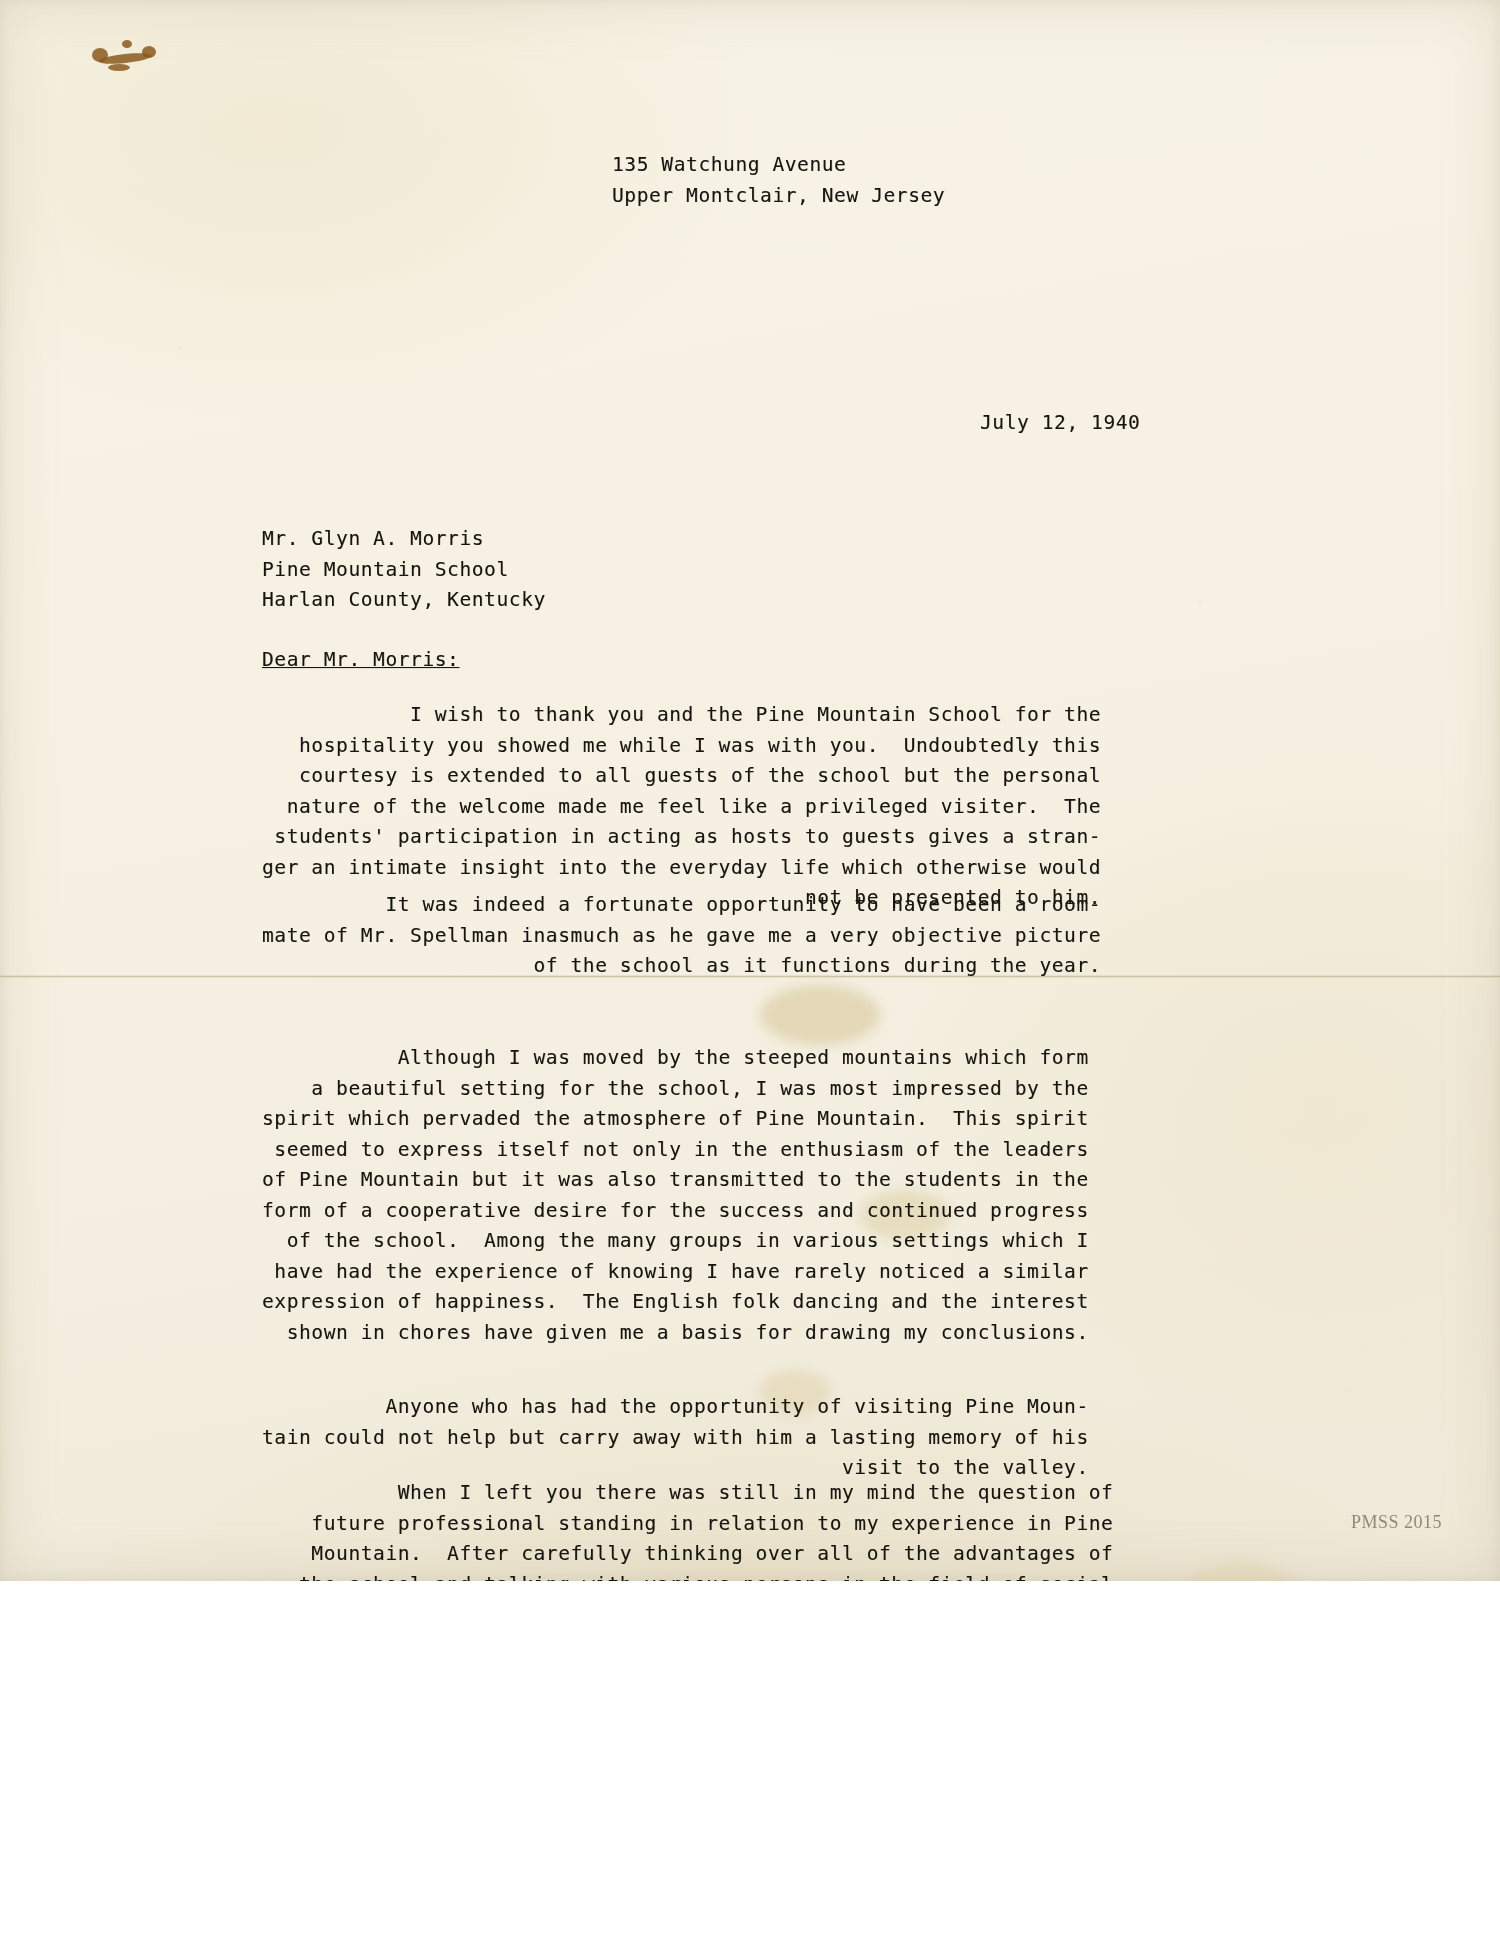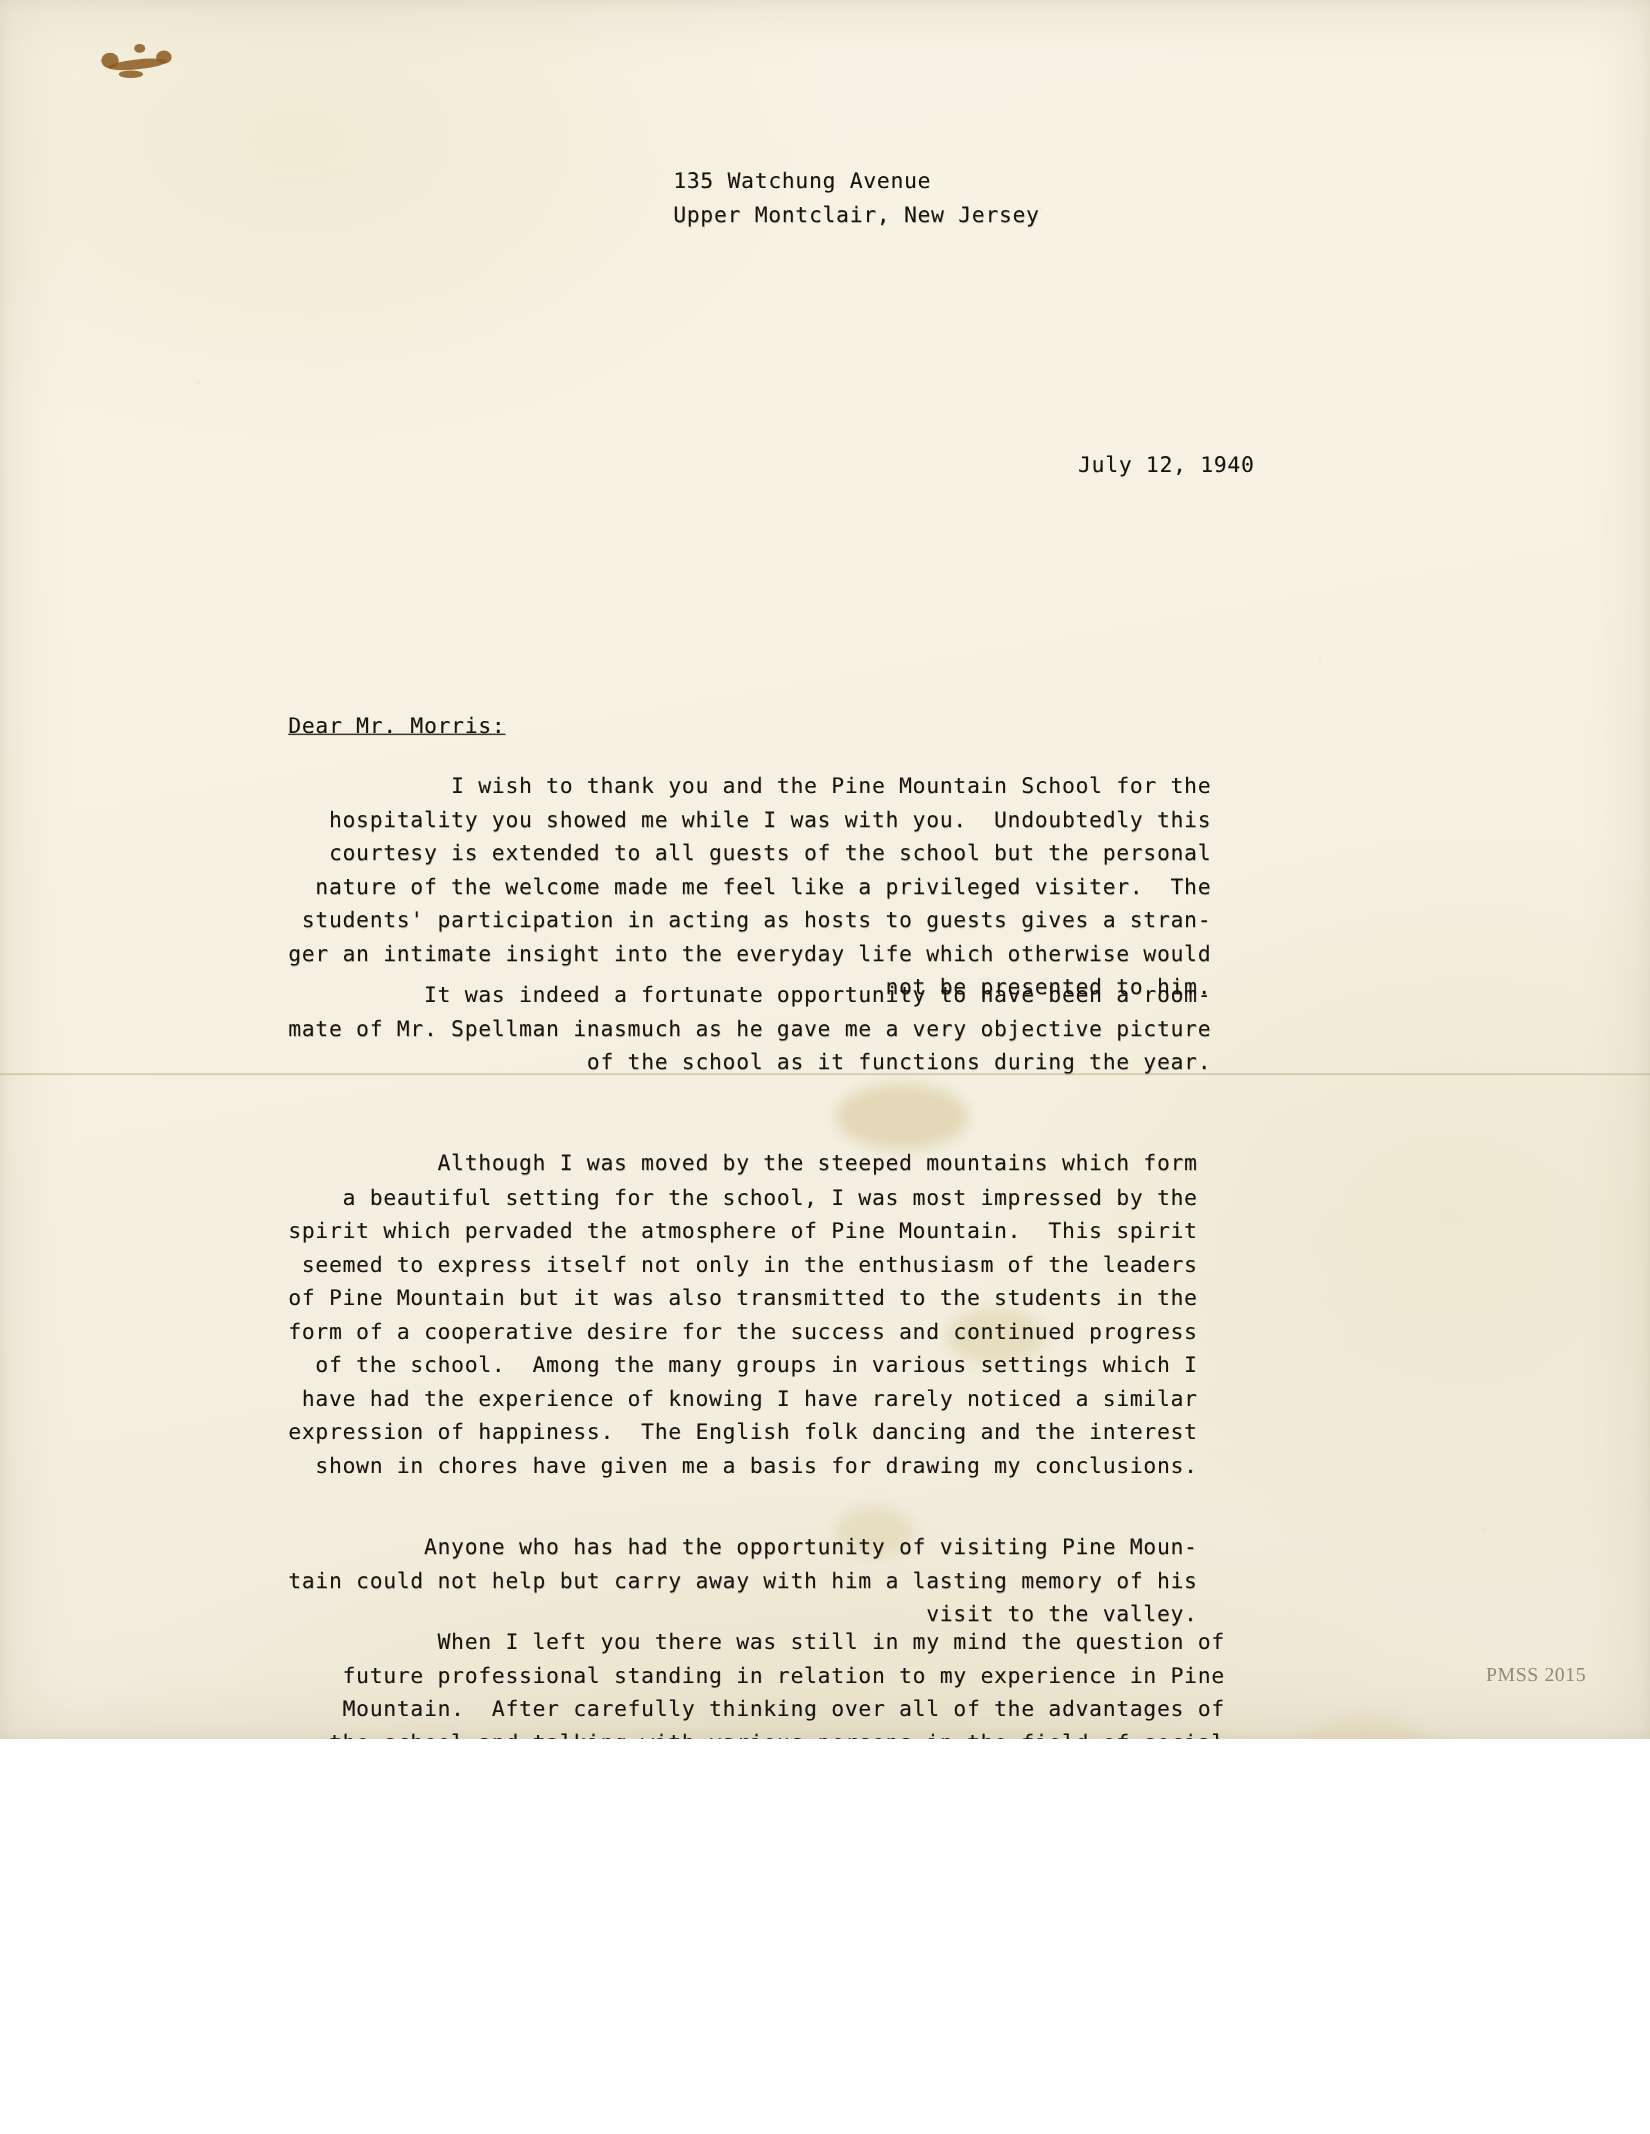--- a/index.html
+++ b/index.html
@@ -138,20 +138,23 @@
   <div class="smudge smudge-b"></div>
   <div class="smudge smudge-c"></div>
   <div class="smudge smudge-d"></div>
   <div class="smudge smudge-e"></div>
 
   <div class="typed" id="return-address">135 Watchung Avenue
 Upper Montclair, New Jersey</div>
 
   <div class="typed" id="letter-date">July 12, 1940</div>
 
+  <div class="typed" id="recipient">Mr. Glyn A. Morris
+Pine Mountain School
+Harlan County, Kentucky</div>
 
   <div class="typed" id="salutation">Dear Mr. Morris:</div>
 
   <div class="typed body-par" id="par-1">        I wish to thank you and the Pine Mountain School for the
 hospitality you showed me while I was with you.  Undoubtedly this
 courtesy is extended to all guests of the school but the personal
 nature of the welcome made me feel like a privileged visiter.  The
 students' participation in acting as hosts to guests gives a stran-
 ger an intimate insight into the everyday life which otherwise would
 not be presented to him.</div>

